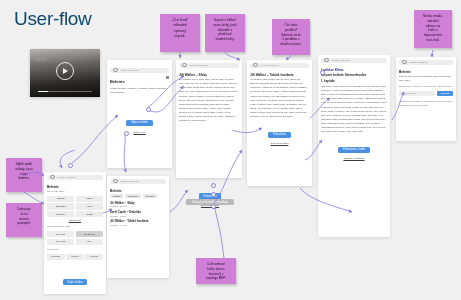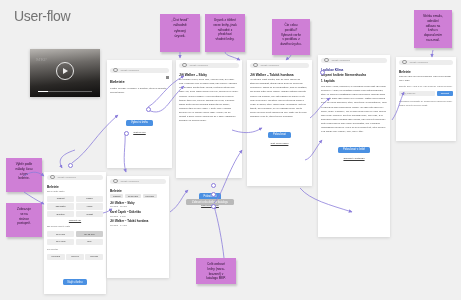--- a/index.html
+++ b/index.html
@@ -1,18 +1,18 @@
 <!DOCTYPE html>
 <html><head>
 <meta charset="utf-8">
 <style>
   html,body{margin:0;padding:0;}
   body{width:461px;height:300px;background:#f0f0f0;font-family:"Liberation Sans",sans-serif;overflow:hidden;position:relative;}
   .board{position:absolute;inset:0;}
-  .title{position:absolute;left:14px;top:8px;font-size:14px;color:#737373;letter-spacing:-0.3px;}
+  .title{position:absolute;left:14px;top:8px;font-size:19px;color:#0c4a6e;letter-spacing:-0.3px;}
 
   
   .note{position:absolute;background:#cf7fd6;color:#2a1030;font-size:3.1px;line-height:1.55;text-align:center;padding:4px 3px;box-sizing:border-box;
         box-shadow:1px 1.5px 2px rgba(0,0,0,.18);}
   .note.lg{font-size:3.4px;}
   .note span{display:block;}
 
   
   .screen{position:absolute;background:#fff;box-shadow:0 1px 3px rgba(0,0,0,.13);box-sizing:border-box;overflow:hidden;}
   .statusbar{height:5px;background:#fff;display:flex;align-items:center;padding:0 3px;}

